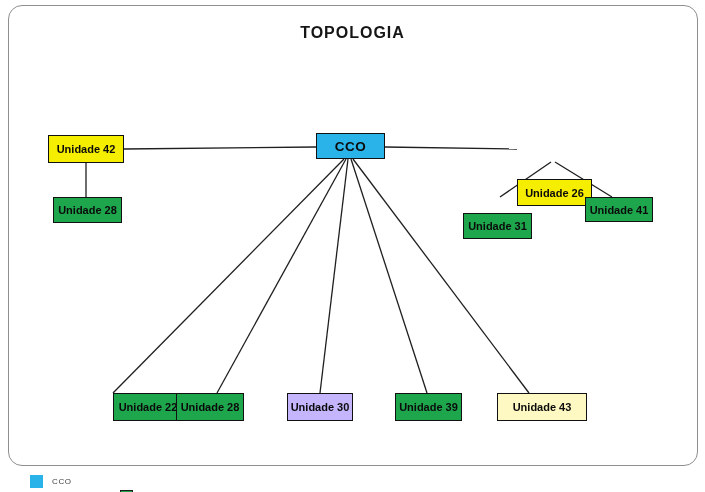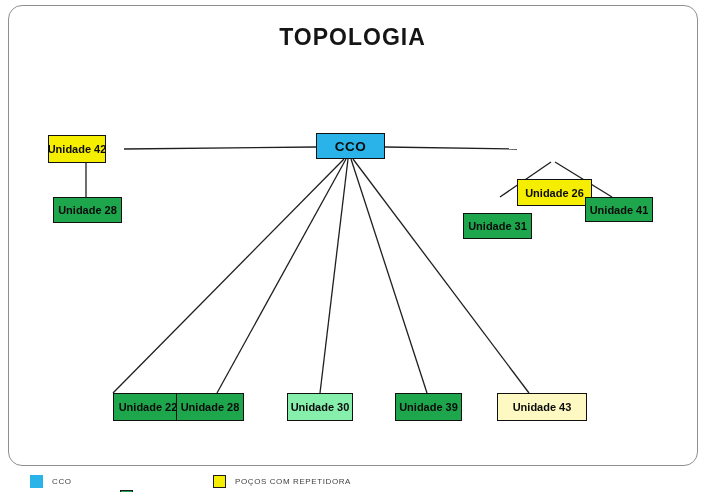--- a/index.html
+++ b/index.html
@@ -6,21 +6,21 @@
   .stage{
     position:relative;width:705px;height:492px;background:#ffffff;
     font-family:"Liberation Sans",sans-serif;overflow:hidden;
   }
   .panel{
     position:absolute;left:8px;top:5px;width:688px;height:459px;
     border:1.5px solid #8f8f8f;border-radius:14px;background:#ffffff;
   }
   .title{
     position:absolute;left:0;top:24px;width:705px;text-align:center;
-    font-size:23px;font-weight:bold;color:#151515;letter-spacing:1px;margin:0;
+    font-size:16px;font-weight:bold;color:#151515;letter-spacing:1px;margin:0;
   }
   #edges{position:absolute;left:0;top:0;width:705px;height:492px;pointer-events:none;}
   .node{
     position:absolute;box-sizing:border-box;border:1.4px solid #111;
     display:flex;align-items:center;justify-content:center;
     font-weight:bold;font-size:11px;color:#0b0b0b;white-space:nowrap;
   }
   .node.cco{font-size:13.5px;letter-spacing:0.5px;}
   .legend{position:absolute;left:0;top:0;width:705px;height:492px;pointer-events:none;}
   .legend-item{position:absolute;display:flex;align-items:center;gap:9px;height:14px;}
@@ -40,38 +40,34 @@
       <line x1="551" y1="162" x2="500" y2="197" stroke="#1f1f1f" stroke-width="1.3"></line>
       <line x1="555" y1="162" x2="612" y2="197" stroke="#1f1f1f" stroke-width="1.3"></line>
       <line x1="344" y1="159" x2="113" y2="393" stroke="#1f1f1f" stroke-width="1.3"></line>
       <line x1="346" y1="159" x2="217" y2="393" stroke="#1f1f1f" stroke-width="1.3"></line>
       <line x1="348" y1="159" x2="320" y2="393" stroke="#1f1f1f" stroke-width="1.3"></line>
       <line x1="351" y1="159" x2="427" y2="393" stroke="#1f1f1f" stroke-width="1.3"></line>
       <line x1="353" y1="159" x2="529" y2="393" stroke="#1f1f1f" stroke-width="1.3"></line>
     </svg>
   <div id="nodes">
       <div class="node cco" style="left: 316px; top: 133px; width: 69px; height: 26px; background: rgb(42, 179, 232);">CCO</div>
-      <div class="node repetidora" style="left: 48px; top: 135px; width: 58px; height: 28px; background: rgb(245, 238, 0);">Unidade 42</div>
+      <div class="node repetidora" style="left: 48px; top: 135px; width: 76px; height: 28px; background: rgb(245, 238, 0);">Unidade 42</div>
       <div class="node repetidora" style="left: 517px; top: 135px; width: 75px; height: 27px; background: rgb(245, 238, 0); margin-top: 44px;">Unidade 26</div>
       <div class="node poco" style="left: 53px; top: 197px; width: 69px; height: 26px; background: rgb(30, 166, 76);">Unidade 28</div>
       <div class="node poco" style="left: 463px; top: 213px; width: 69px; height: 26px; background: rgb(30, 166, 76);">Unidade 31</div>
       <div class="node poco" style="left: 585px; top: 197px; width: 68px; height: 25px; background: rgb(30, 166, 76);">Unidade 41</div>
       <div class="node poco" style="left: 73px; top: 393px; width: 70px; height: 28px; background: rgb(30, 166, 76); margin-left: 40px;">Unidade 22</div>
       <div class="node poco" style="left: 176px; top: 393px; width: 68px; height: 28px; background: rgb(30, 166, 76);">Unidade 28</div>
-      <div class="node poco" style="left: 287px; top: 393px; width: 66px; height: 28px; background: #86efac;">Unidade 30</div>
+      <div class="node poco" style="left: 287px; top: 393px; width: 66px; height: 28px; background: #c4b5fd;">Unidade 30</div>
       <div class="node poco" style="left: 395px; top: 393px; width: 67px; height: 28px; background: rgb(30, 166, 76);">Unidade 39</div>
       <div class="node poco" style="left: 497px; top: 393px; width: 90px; height: 28px; background: #fef9c3;">Unidade 43</div>
     </div>
   <div class="legend">
       <span class="legend-item" style="left: 30px; top: 474px;">
         <span class="legend-swatch" style="background: rgb(42, 179, 232); border: 1px solid rgb(42, 179, 232);"></span>
         <span class="legend-label">CCO</span>
       </span>
       <span class="legend-item" style="left: 120px; top: 489px;">
         <span class="legend-swatch" style="background: rgb(30, 166, 76); border: 1px solid rgb(28, 28, 28);"></span>
         <span class="legend-label">POÇOS</span>
       </span>
-      <span class="legend-item" style="left: 213px; top: 474px;">
-        <span class="legend-swatch" style="background: rgb(245, 238, 0); border: 1px solid rgb(28, 28, 28);"></span>
-        <span class="legend-label">POÇOS COM REPETIDORA</span>
-      </span>
     </div>
 </div>
 
 </body></html>

